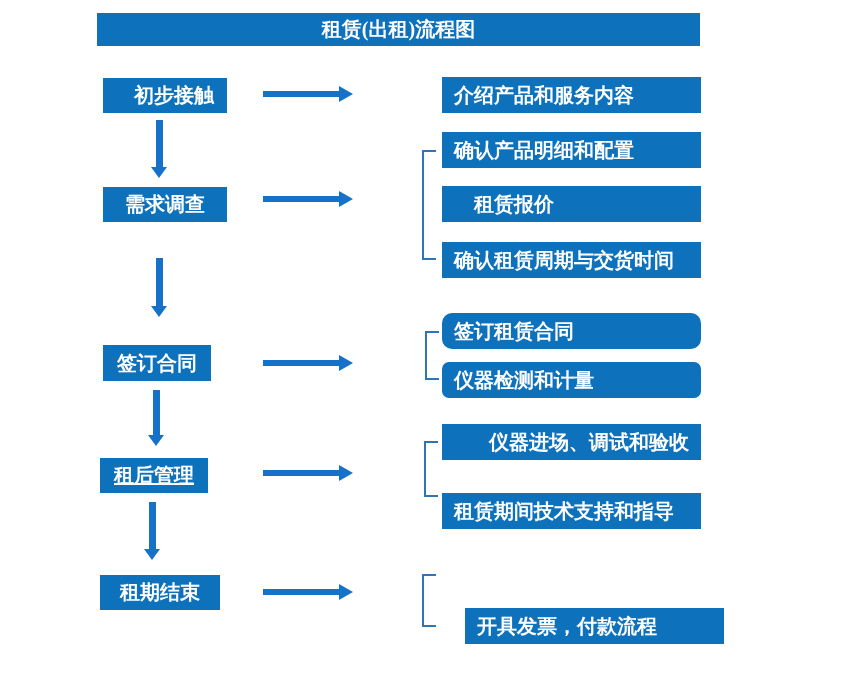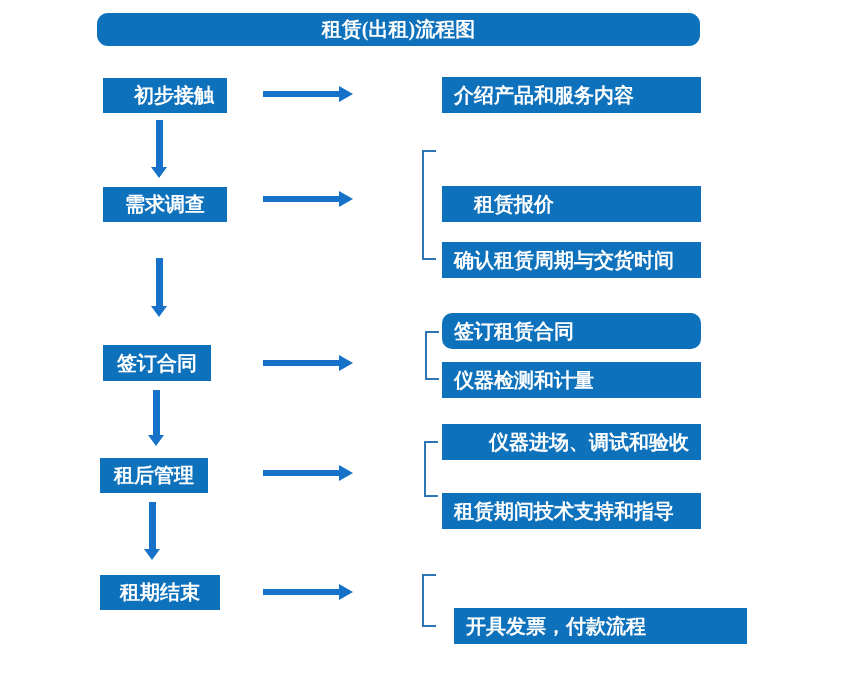--- a/index.html
+++ b/index.html
@@ -20,21 +20,21 @@
     position:absolute;
     background:var(--box-blue);
     color:var(--text-white);
     font-weight:bold;
     font-size:20px;
     display:flex;
     align-items:center;
     box-sizing:border-box;
     white-space:nowrap;
   }
-  .title-bar{justify-content:center;border-radius:11px;}
+  .title-bar{justify-content:center;}
   .stage-box{justify-content:center;}
   .detail-box{justify-content:flex-start;padding-left:12px;}
   .v-arrow{position:absolute;width:16px;display:flex;flex-direction:column;align-items:center;}
   .v-arrow .shaft{width:7px;flex:1;background:var(--arrow-blue);}
   .v-arrow .head{width:0;height:0;border-left:8px solid transparent;border-right:8px solid transparent;border-top:11px solid var(--arrow-blue);}
   .h-arrow{position:absolute;height:16px;display:flex;flex-direction:row;align-items:center;}
   .h-arrow .shaft{height:6px;flex:1;background:var(--arrow-blue);}
   .h-arrow .head{width:0;height:0;border-top:8px solid transparent;border-bottom:8px solid transparent;border-left:14px solid var(--arrow-blue);}
   .bracket{
     position:absolute;
@@ -48,21 +48,21 @@
 </head>
 <body>
 
 <div id="canvas">
 
   <div class="bar title-bar" style="left:97px;top:13px;width:603px;height:33px;">租赁(出租)流程图</div>
 
   <div class="bar stage-box" style="left:103px;top:78px;width:124px;height:35px;padding-left:18px;">初步接触</div>
   <div class="bar stage-box" style="left:103px;top:345px;width:108px;height:36px;">签订合同</div>
   <div class="bar stage-box" style="left:103px;top:187px;width:124px;height:35px;">需求调查</div>
-  <div class="bar stage-box" style="left:100px;top:458px;width:108px;height:35px;">租后管理</div>
+  <div class="bar stage-box" style="left:100px;top:458px;width:108px;height:35px;text-decoration:underline;">租后管理</div>
   <div class="bar stage-box" style="left:100px;top:575px;width:120px;height:35px;">租期结束</div>
 
   <div class="v-arrow" style="left:151px;top:120px;height:58px;">
     <div class="shaft"></div>
     <div class="head"></div>
   </div>
   <div class="v-arrow" style="left:151px;top:258px;height:59px;">
     <div class="shaft"></div>
     <div class="head"></div>
   </div>
@@ -95,21 +95,22 @@
     <div class="shaft"></div>
     <div class="head"></div>
   </div>
 
   <div class="bracket" style="left:422px;top:150px;height:110px;"></div>
   <div class="bracket" style="left:425px;top:331px;height:49px;"></div>
   <div class="bracket" style="left:424px;top:441px;height:56px;"></div>
   <div class="bracket" style="left:422px;top:574px;height:53px;"></div>
 
   <div class="bar detail-box" style="left:442px;top:77px;width:259px;height:36px;">介绍产品和服务内容</div>
+  <div class="bar detail-box" style="left:442px;top:132px;width:259px;height:36px;">确认产品明细和配置</div>
   <div class="bar detail-box" style="left:442px;top:186px;width:259px;height:36px;padding-left:32px;">租赁报价</div>
   <div class="bar detail-box" style="left:442px;top:242px;width:259px;height:36px;">确认租赁周期与交货时间</div>
   <div class="bar detail-box" style="left:442px;top:313px;width:259px;height:36px;border-radius:10px;">签订租赁合同</div>
-  <div class="bar detail-box" style="left:442px;top:362px;width:259px;height:36px;">仪器检测和计量</div>
+  <div class="bar detail-box" style="left:442px;top:362px;width:259px;height:36px;border-radius:7px;">仪器检测和计量</div>
   <div class="bar detail-box" style="left:442px;top:424px;width:259px;height:36px;padding-left:47px;">仪器进场、调试和验收</div>
   <div class="bar detail-box" style="left:442px;top:493px;width:259px;height:36px;">租赁期间技术支持和指导</div>
-  <div class="bar detail-box" style="left:454px;top:608px;width:293px;height:36px;">开具发票，付款流程</div>
+  <div class="bar detail-box" style="left:465px;top:608px;width:259px;height:36px;">开具发票，付款流程</div>
 
 </div>
 
 </body></html>

